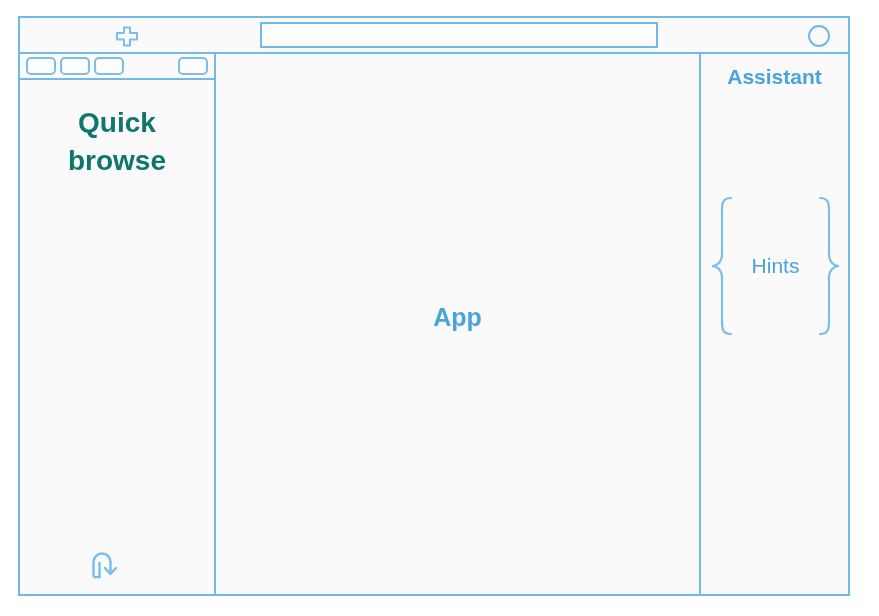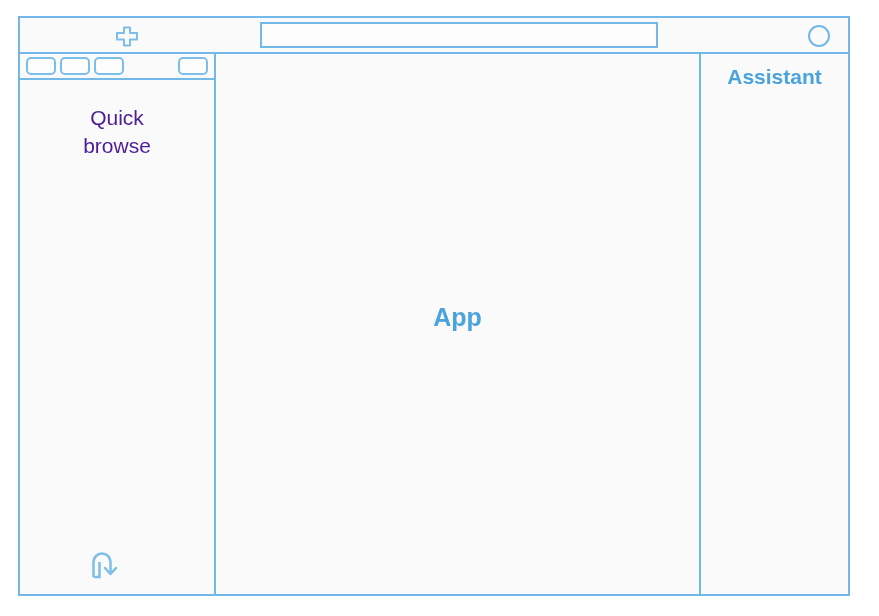--- a/index.html
+++ b/index.html
@@ -122,23 +122,23 @@
     position: relative;
     min-height: 0;
   }
 
   .quick-browse {
     position: absolute;
     top: 24px;
     left: 0;
     right: 0;
     text-align: center;
-    font-size: 21px;
-    font-weight: normal;
-    color: #4c1d95;
+    font-size: 28px;
+    font-weight: bold;
+    color: #0f766e;
     line-height: 1.35;
     padding: 0 8px;
     white-space: pre-line;
   }
 
   .uturn-icon {
     position: absolute;
     left: 68px;
     bottom: 14px;
     width: 32px;
@@ -244,16 +244,27 @@
       </div>
     </div>
 
     <div class="app-area">
       <div class="app-label">App</div>
     </div>
 
     <div class="assistant">
       <div class="assistant-title">Assistant</div>
 
+      <div class="hints-block">
+        <svg class="brace-left" width="26" height="140" viewBox="0 0 26 140">
+          <path d="M22 2 C13 2 13 8 13 16 L13 58 C13 66 8 70 3 70 C8 70 13 74 13 82 L13 124 C13 132 13 138 22 138" fill="none" stroke="#7cbeea" stroke-width="2.2" stroke-linecap="round"></path>
+        </svg>
+
+        <div class="hints-label">Hints</div>
+
+        <svg class="brace-right" width="26" height="140" viewBox="0 0 26 140">
+          <path d="M4 2 C13 2 13 8 13 16 L13 58 C13 66 18 70 23 70 C18 70 13 74 13 82 L13 124 C13 132 13 138 4 138" fill="none" stroke="#7cbeea" stroke-width="2.2" stroke-linecap="round"></path>
+        </svg>
+      </div>
     </div>
 
   </div>
 </div>
 
 </body></html>

